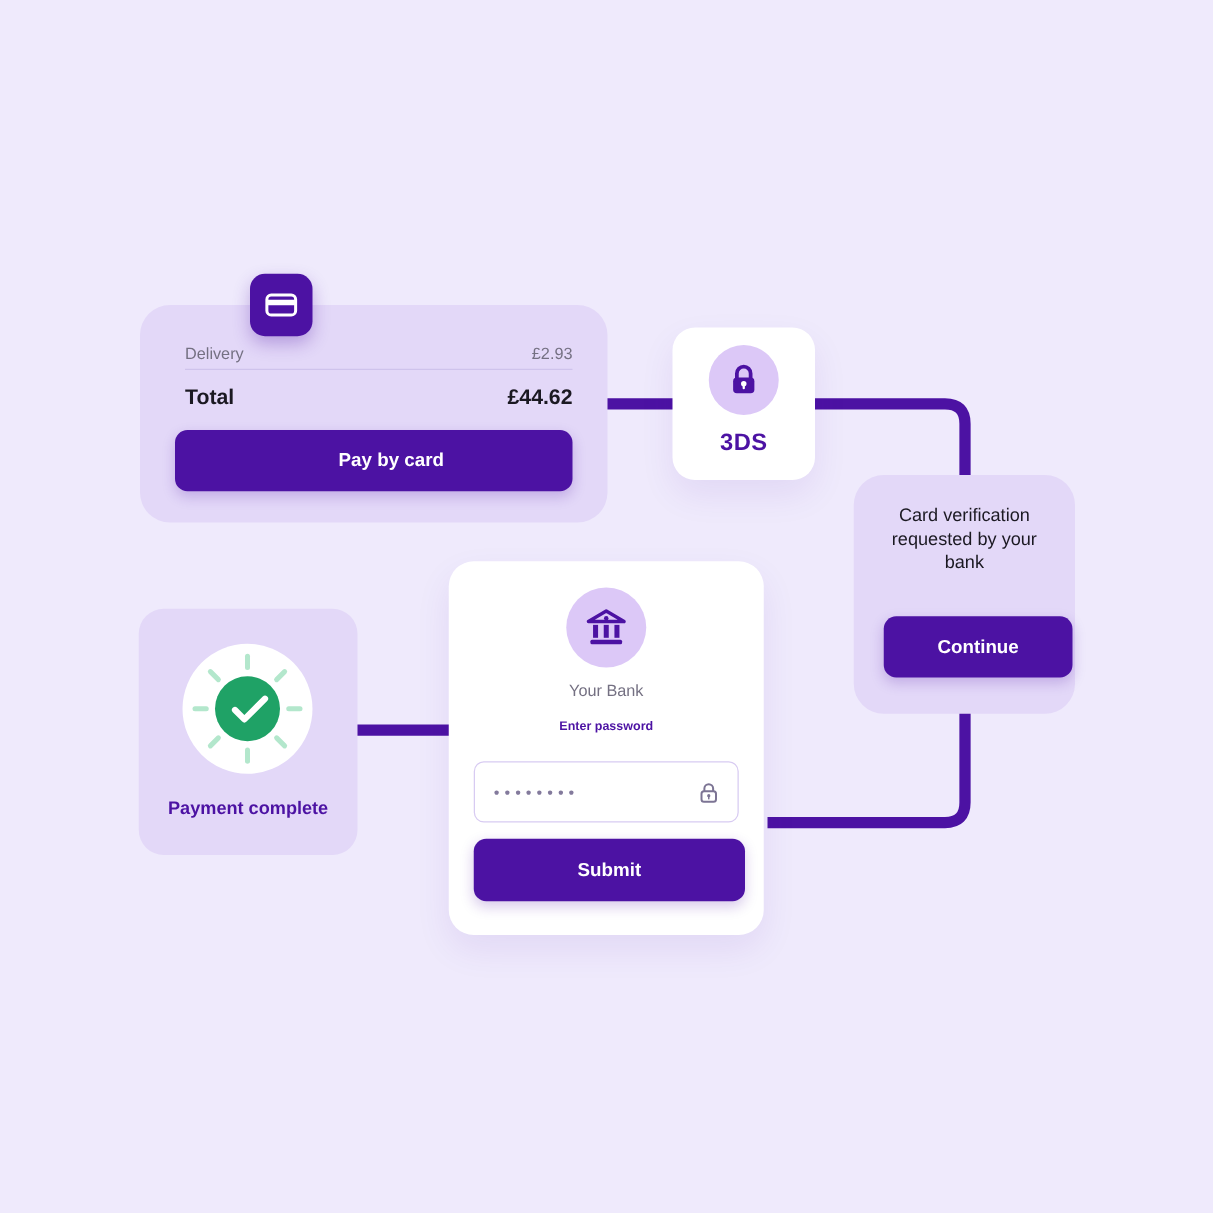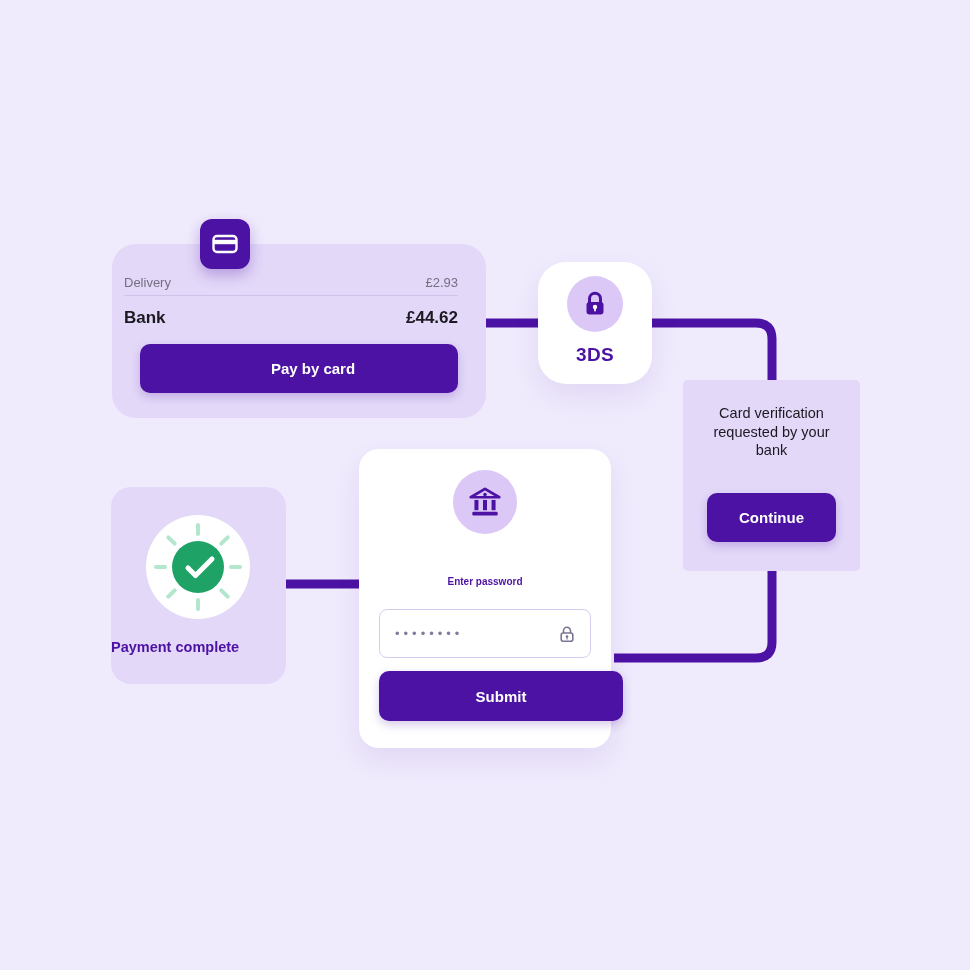--- a/index.html
+++ b/index.html
@@ -23,56 +23,56 @@
   .connectors{position:absolute;left:0;top:0;width:970px;height:970px;z-index:0;color:var(--primary);pointer-events:none;}
   .card{position:absolute;z-index:1;}
   .lavender{background:var(--card_purple);}
   .white-card{background:var(--white);box-shadow:0 12px 28px rgba(76,18,163,0.08);}
 
   
   .order-card{left:112px;top:244px;width:374px;height:174px;border-radius:24px;}
   .cc-icon-box{position:absolute;left:200px;top:219px;width:50px;height:50px;border-radius:12px;
     background:var(--primary);z-index:2;display:flex;align-items:center;justify-content:center;
     box-shadow:0 6px 14px rgba(76,18,163,0.3);}
-  .order-row{position:absolute;left:12px;right:28px;display:flex;justify-content:space-between;align-items:center;}
+  .order-row{position:absolute;left:36px;right:28px;display:flex;justify-content:space-between;align-items:center;}
   .row-delivery{top:26px;height:26px;border-bottom:1px solid var(--divider);font-size:13px;color:var(--muted);}
   .row-total{top:60px;height:28px;font-size:17px;font-weight:bold;color:var(--dark_text);}
   .btn{display:flex;align-items:center;justify-content:center;background:var(--primary);color:var(--white);
     font-weight:bold;border:none;border-radius:10px;cursor:pointer;font-family:inherit;
     box-shadow:0 4px 10px rgba(76,18,163,0.22);}
   .pay-btn{position:absolute;left:28px;top:100px;width:318px;height:49px;font-size:15px;padding-left:28px;}
 
   
   .threeds-card{left:538px;top:262px;width:114px;height:122px;border-radius:18px;}
   .badge-circle{position:absolute;border-radius:50%;background:var(--badge_purple);display:flex;align-items:center;justify-content:center;}
   .threeds-badge{left:29px;top:14px;width:56px;height:56px;}
   .threeds-label{position:absolute;left:0;right:0;top:82px;text-align:center;font-size:19px;font-weight:bold;color:var(--primary);letter-spacing:0.3px;}
 
   
-  .verify-card{left:683px;top:380px;width:177px;height:191px;border-radius:5px;}
+  .verify-card{left:683px;top:380px;width:177px;height:191px;border-radius:24px;}
   .verify-msg{position:absolute;left:14px;right:14px;top:24px;text-align:center;font-size:14.5px;line-height:1.28;
     font-weight:500;color:var(--dark_text);}
-  .continue-btn{position:absolute;left:24px;top:113px;width:129px;height:49px;font-size:15px;}
+  .continue-btn{position:absolute;left:24px;top:113px;width:151px;height:49px;font-size:15px;}
 
   
   .bank-card{left:359px;top:449px;width:252px;height:299px;border-radius:20px;}
   .bank-badge{left:94px;top:21px;width:64px;height:64px;}
   .bank-name{position:absolute;left:0;right:0;top:96px;text-align:center;font-size:13px;color:var(--muted);}
   .bank-prompt{position:absolute;left:0;right:0;top:127px;text-align:center;font-size:10px;font-weight:bold;color:var(--primary);}
   .pw-input{position:absolute;left:20px;top:160px;width:212px;height:49px;background:var(--white);
     border:1.5px solid var(--input_border);border-radius:8px;display:flex;align-items:center;cursor:text;}
   .pw-dots{flex:1;padding-left:15px;font-size:13px;letter-spacing:4px;color:var(--dots);line-height:1;}
   .pw-lock{display:flex;align-items:center;padding-right:12px;color:#7C7494;}
-  .submit-btn{position:absolute;left:20px;top:222px;width:244px;height:50px;font-size:15px;}
+  .submit-btn{position:absolute;left:20px;top:222px;width:217px;height:50px;font-size:15px;}
 
   
   .complete-card{left:111px;top:487px;width:175px;height:197px;border-radius:20px;}
   .check-circle{position:absolute;left:35px;top:28px;width:104px;height:104px;border-radius:50%;background:var(--white);
     display:flex;align-items:center;justify-content:center;}
-  .complete-label{position:absolute;left:0;right:0;top:152px;text-align:left;font-size:14.5px;font-weight:bold;color:var(--primary);}
+  .complete-label{position:absolute;left:0;right:0;top:152px;text-align:center;font-size:14.5px;font-weight:bold;color:var(--primary);}
 </style>
 </head>
 <body>
 
 <div class="stage">
 
   <svg class="connectors" viewBox="0 0 970 970" aria-hidden="true">
     <path d="M484 323 L542 323" stroke="currentColor" stroke-width="9" fill="none"></path>
     <path d="M650 323 L756 323 Q772 323 772 339 L772 383" stroke="currentColor" stroke-width="9" fill="none"></path>
     <path d="M772 568 L772 642 Q772 658 756 658 L614 658" stroke="currentColor" stroke-width="9" fill="none"></path>
@@ -87,27 +87,27 @@
       </svg>
     </span>
   </div>
 
   <div class="card lavender order-card">
     <div class="order-row row-delivery">
       <span>Delivery</span>
       <span>£2.93</span>
     </div>
     <div class="order-row row-total">
-      <span>Bank</span>
+      <span>Total</span>
       <span>£44.62</span>
     </div>
     <button class="btn pay-btn">Pay by card</button>
   </div>
 
-  <div class="card white-card threeds-card" style="border-radius:28px;">
+  <div class="card white-card threeds-card" style="border-radius:18px;">
     <div class="badge-circle threeds-badge">
       <span style="display:flex;color:var(--primary);">
         <svg width="34" height="34" viewBox="0 0 34 34" aria-hidden="true">
           <path d="M11.5 16 V11.8 a5.5 5.5 0 0 1 11 0 V16" fill="none" stroke="currentColor" stroke-width="3"></path>
           <rect x="8.5" y="15" width="17" height="12.5" rx="3" fill="currentColor"></rect>
           <circle cx="17" cy="20" r="2.2" fill="#ffffff"></circle>
           <rect x="16.1" y="20.6" width="1.8" height="3.8" rx="0.9" fill="#ffffff"></rect>
         </svg>
       </span>
     </div>
@@ -125,20 +125,21 @@
         <svg width="38" height="38" viewBox="0 0 36 36" aria-hidden="true">
           <path d="M18 5.5 L31.5 13.5 H4.5 Z" fill="none" stroke="currentColor" stroke-width="2.6" stroke-linejoin="round"></path>
           <circle cx="18" cy="11" r="1.7" fill="currentColor"></circle>
           <rect x="8" y="16" width="3.8" height="9.8" fill="currentColor"></rect>
           <rect x="16.1" y="16" width="3.8" height="9.8" fill="currentColor"></rect>
           <rect x="24.2" y="16" width="3.8" height="9.8" fill="currentColor"></rect>
           <rect x="6" y="27.3" width="24" height="3.4" rx="1.2" fill="currentColor"></rect>
         </svg>
       </span>
     </div>
+    <div class="bank-name">Your Bank</div>
     <div class="bank-prompt">Enter password</div>
     <div class="pw-input">
       <span class="pw-dots">••••••••</span>
       <span class="pw-lock">
         <svg width="22" height="22" viewBox="0 0 22 22" aria-hidden="true">
           <path d="M7.5 10 V7.8 a3.5 3.5 0 0 1 7 0 V10" fill="none" stroke="currentColor" stroke-width="1.6"></path>
           <rect x="5.2" y="10" width="11.6" height="8.3" rx="2" fill="none" stroke="currentColor" stroke-width="1.6"></rect>
           <circle cx="11" cy="13.5" r="1.3" fill="currentColor"></circle>
           <rect x="10.4" y="13.9" width="1.2" height="2.6" fill="currentColor"></rect>
         </svg>

